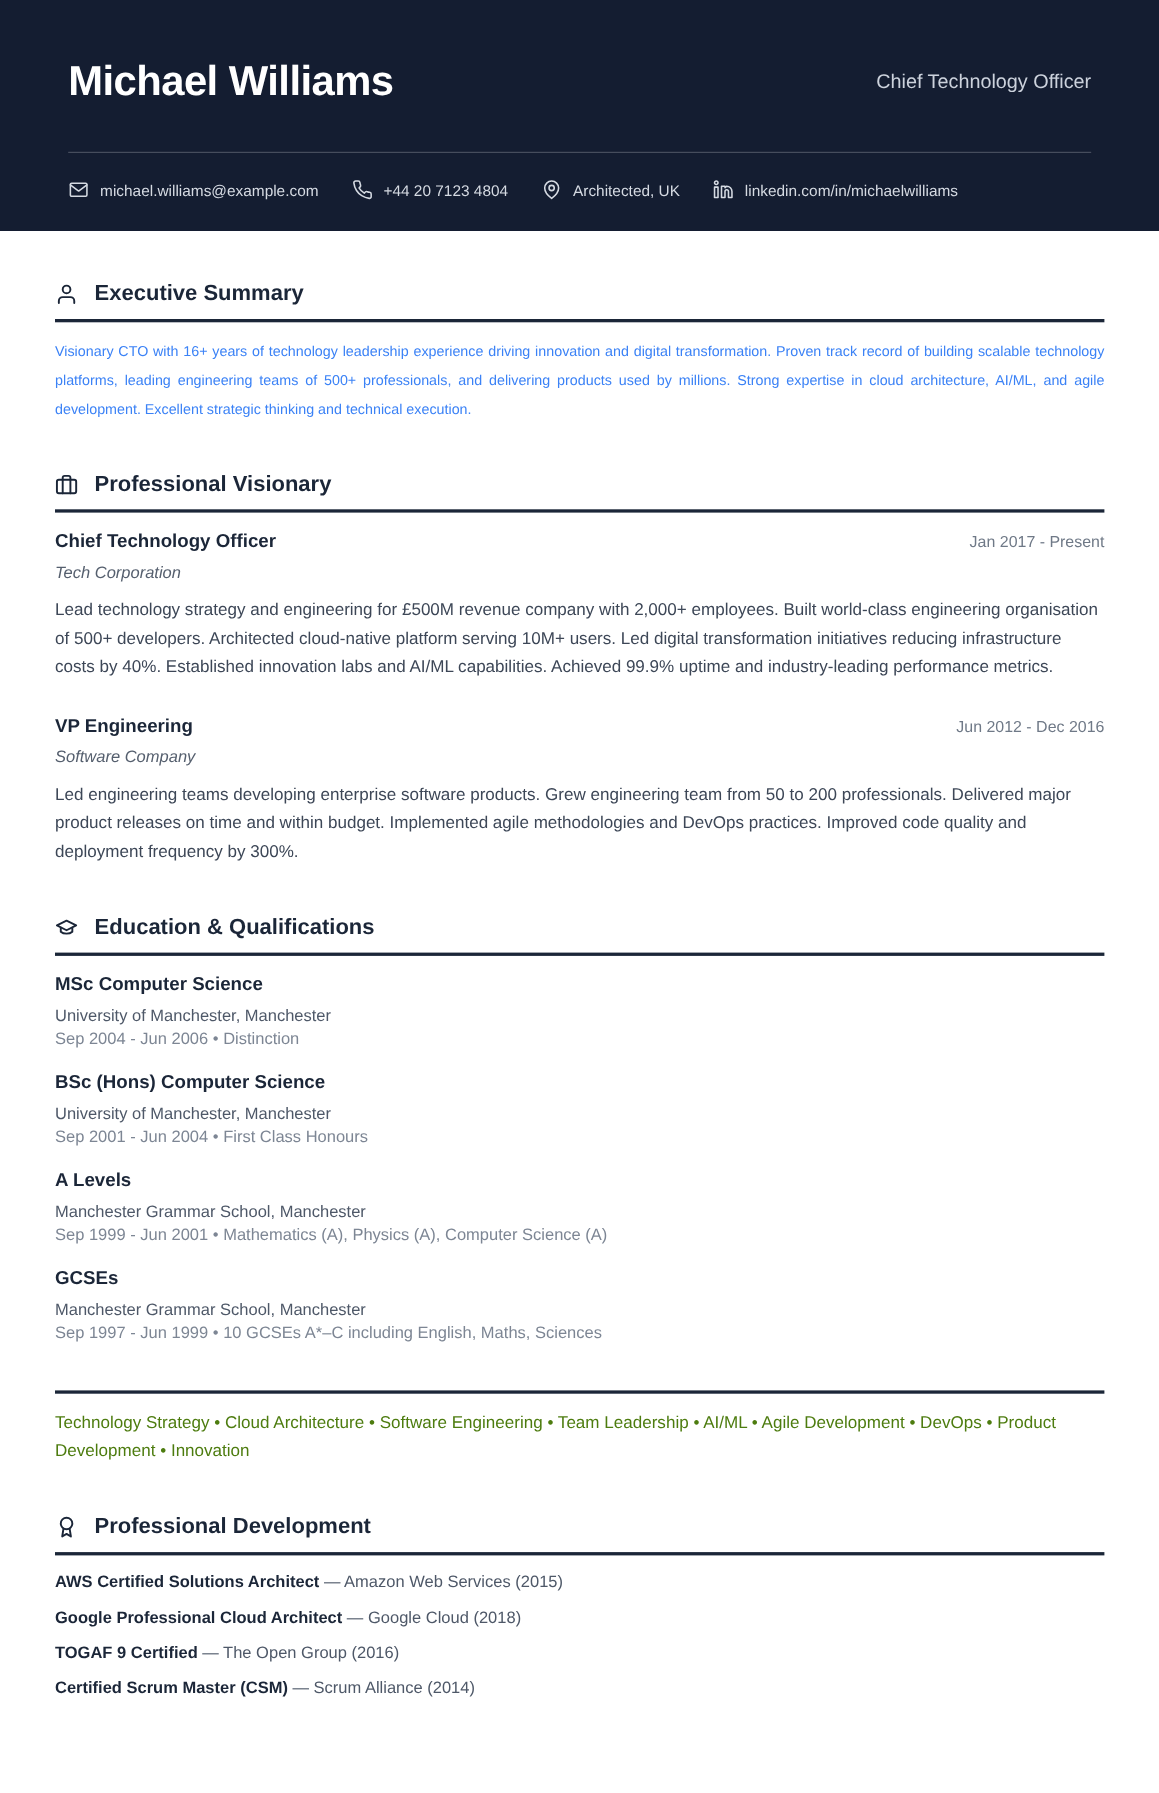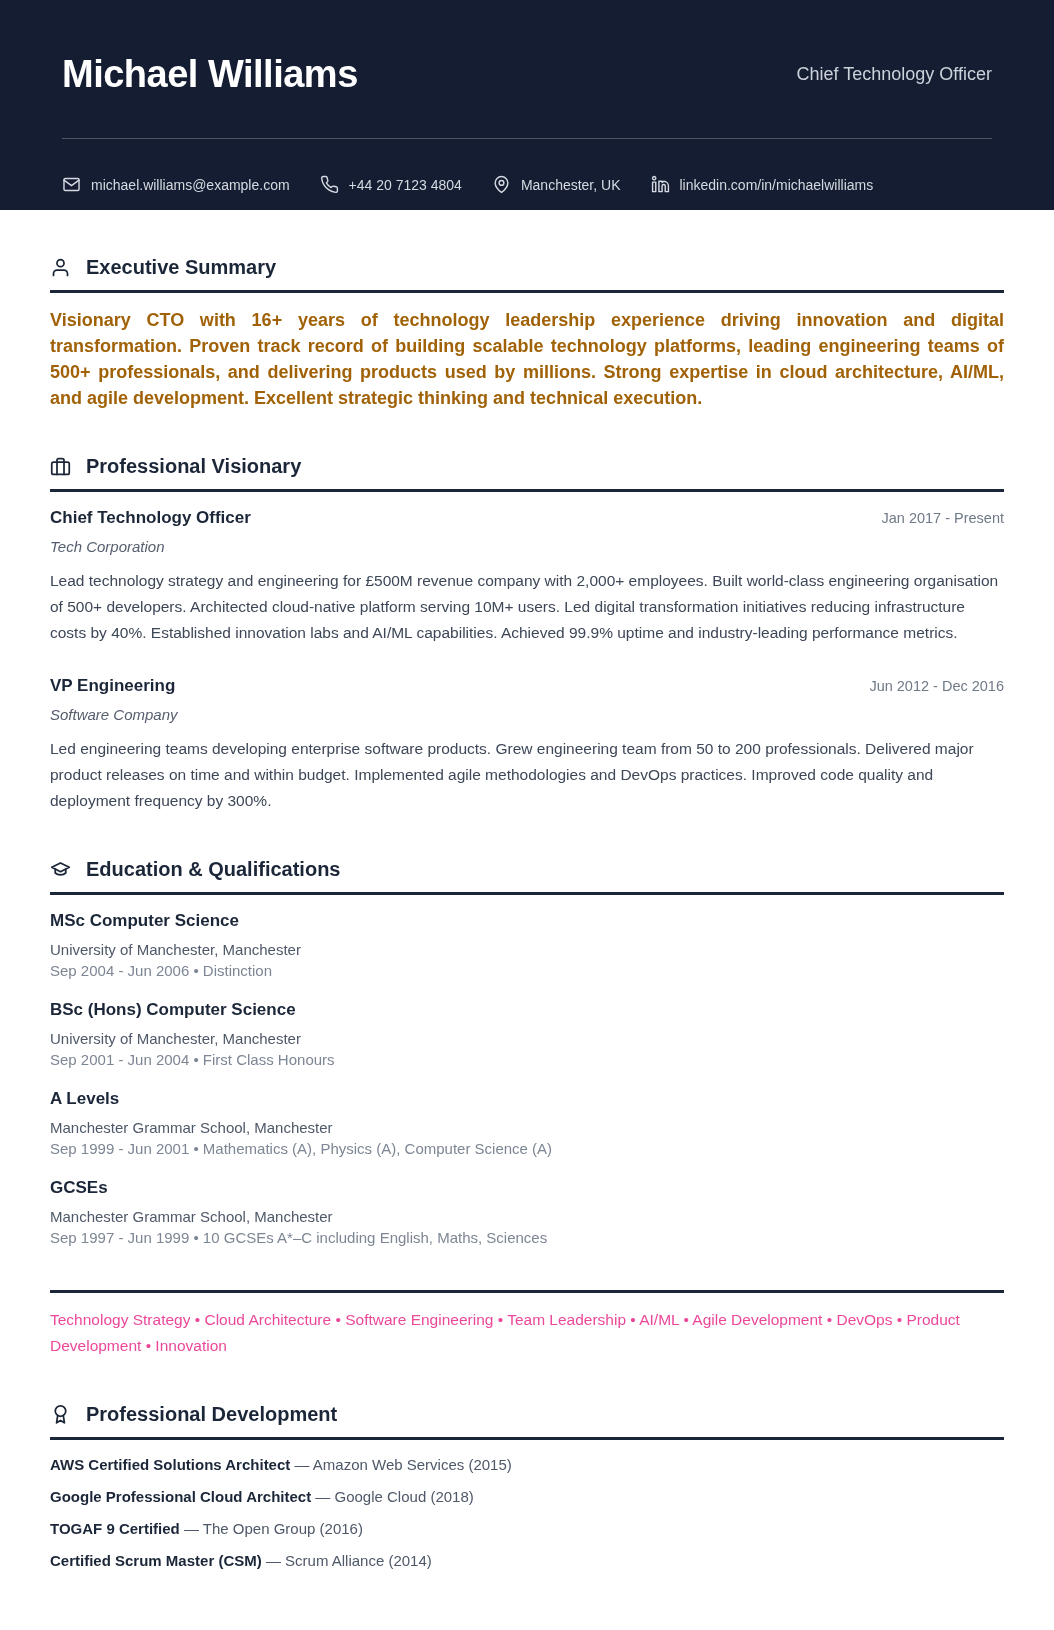--- a/index.html
+++ b/index.html
@@ -38,21 +38,21 @@
     font-size: 18px;
     font-weight: 400;
     color: #ccd2dc;
   }
   .hdr-div {
     margin-top: 42px;
     height: 1px;
     background: rgba(255,255,255,0.24);
   }
   .contact {
-    margin-top: 36px;
+    margin-top: 24px;
     display: flex;
     align-items: flex-start;
     gap: 30px;
   }
   .c-item {
     display: flex;
     align-items: center;
     gap: 10px;
     font-size: 14px;
     color: #d5dae2;
@@ -77,25 +77,24 @@
   }
   .sec-h svg { flex: 0 0 auto; display: block; }
   .rule {
     margin-top: 10px;
     height: 3px;
     background: #1b2638;
   }
 
   .summary-text {
     margin: 14px 0 0 0;
-    font-size: 18px;
+    font-size: 13px;
     line-height: 26px;
-    color: #a16207;
+    color: #3b82f6;
     text-align: justify;
-    font-weight: bold;
   }
 
   
   .job { margin-top: 14px; }
   .job + .job { margin-top: 28px; }
   .job-head {
     display: flex;
     justify-content: space-between;
     align-items: baseline;
   }
@@ -143,21 +142,21 @@
     font-size: 15px;
     line-height: 21px;
     color: #7d8694;
   }
 
   
   .comp-text {
     margin: 14px 0 15px 0;
     font-size: 15.5px;
     line-height: 26px;
-    color: #ec4899;
+    color: #4d7c0f;
   }
 
   
   .certs { margin-top: 14px; }
   .cert-row {
     font-size: 15px;
     line-height: 22px;
     margin-bottom: 10px;
   }
   .cert-name { font-weight: 700; color: #1b2638; }
@@ -189,21 +188,21 @@
           <path d="M22 16.92v3a2 2 0 0 1-2.18 2 19.79 19.79 0 0 1-8.63-3.07 19.5 19.5 0 0 1-6-6 19.79 19.79 0 0 1-3.07-8.67A2 2 0 0 1 4.11 2h3a2 2 0 0 1 2 1.72 12.84 12.84 0 0 0 .7 2.81 2 2 0 0 1-.45 2.11L8.09 9.91a16 16 0 0 0 6 6l1.27-1.27a2 2 0 0 1 2.11-.45 12.84 12.84 0 0 0 2.81.7A2 2 0 0 1 22 16.92z"></path>
         </svg>
         <span>+44 20 7123 4804</span>
       </div>
 
       <div class="c-item">
         <svg width="19" height="19" viewBox="0 0 24 24" fill="none" stroke="#d5dae2" stroke-width="1.8" stroke-linecap="round" stroke-linejoin="round">
           <path d="M20 10c0 6-8 12-8 12s-8-6-8-12a8 8 0 0 1 16 0Z"></path>
           <circle cx="12" cy="10" r="3"></circle>
         </svg>
-        <span>Manchester, UK</span>
+        <span>Architected, UK</span>
       </div>
 
       <div class="c-item">
         <svg width="19" height="19" viewBox="0 0 24 24" fill="none" stroke="#d5dae2" stroke-width="1.8" stroke-linecap="round" stroke-linejoin="round">
           <path d="M16 8a6 6 0 0 1 6 6v7h-4v-7a2 2 0 0 0-4 0v7h-4V8h4v1.6A6 6 0 0 1 16 8z"></path>
           <rect x="2" y="9" width="4" height="12"></rect>
           <circle cx="4" cy="4" r="2"></circle>
         </svg>
         <span>linkedin.com/in/michaelwilliams</span>
       </div>

